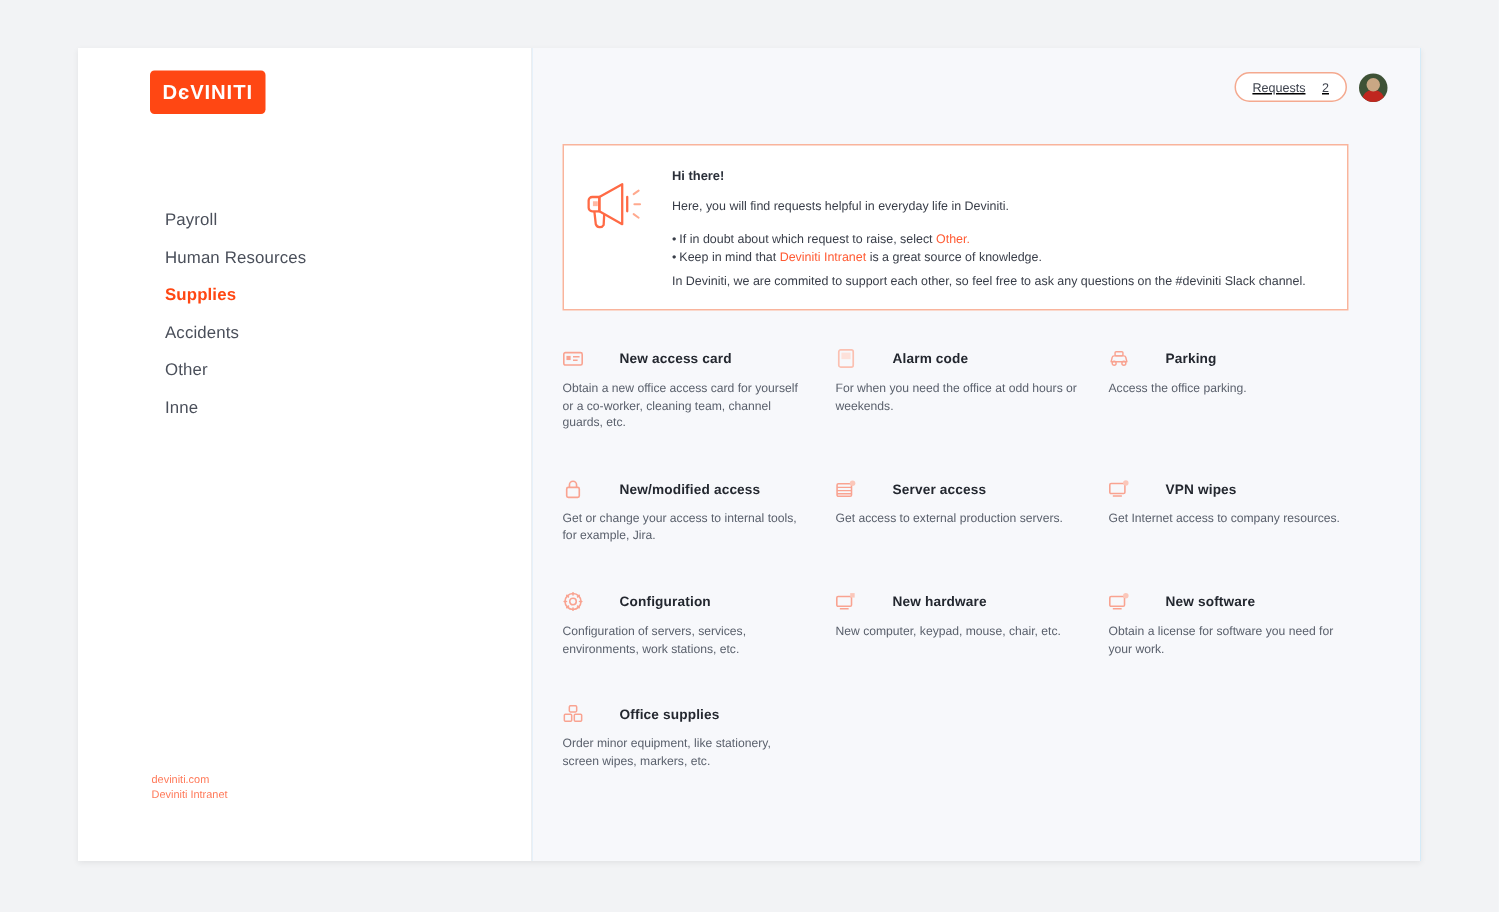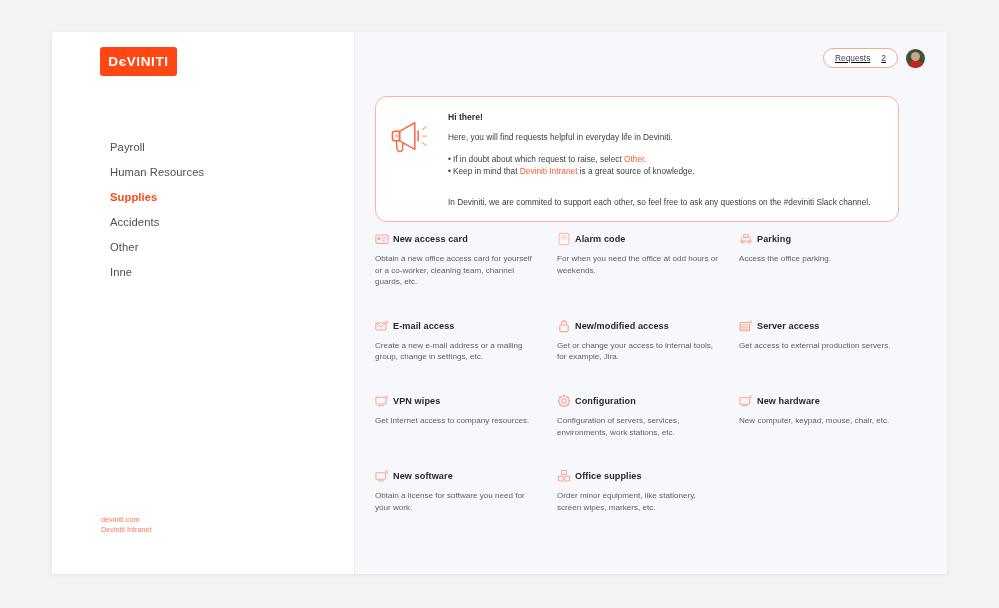--- a/index.html
+++ b/index.html
@@ -149,57 +149,57 @@
     border-radius: 7px 7px 0 0;
     background: #c0271f;
   }
 
   
   #banner {
     position: absolute;
     left: 20px; top: 64px;
     width: 524px;
     border: 1px solid #f9b49c;
-    border-radius: 12px;
+    border-radius: 0;
     background: #ffffff;
     padding: 14px 18px 14px 12px;
     display: flex;
     gap: 14px;
   }
   #banner-icon { width: 46px; flex: none; padding-top: 7px; }
   #banner-text { flex: 1; padding-top: 1px; }
   #banner-title {
     font-size: 8.6px; font-weight: 700; color: #2b303a;
     margin-bottom: 10px;
   }
   #banner-intro {
     font-size: 8.3px; color: #383d48; margin-bottom: 11px;
   }
   .banner-bullet {
     font-size: 8.3px; color: #383d48; line-height: 12px;
   }
   .banner-bullet .dot { margin-right: 2px; }
   .banner-link { color: #ff5a33; }
   #banner-outro {
-    font-size: 8.3px; color: #383d48; margin-top: 20px;
+    font-size: 8.3px; color: #383d48; margin-top: 5px;
   }
 
   
   #cards {
     position: absolute;
     left: 20px; top: 200px;
     width: 528px;
     display: grid;
     grid-template-columns: repeat(3, 1fr);
     column-gap: 18px;
     row-gap: 31px;
   }
   .card { width: 164px; }
   .card-head {
-    display: flex; align-items: center; gap: 4px;
+    display: flex; align-items: center; gap: 24px;
     margin-bottom: 7px;
   }
   .card-icon { width: 14px; height: 14px; flex: none; }
   .card-title {
     font-size: 9.1px; font-weight: 700; color: #23272f;
     letter-spacing: 0.1px;
   }
   .card-desc {
     font-size: 8.1px; color: #5a606c; line-height: 11.6px;
     padding-left: 0px;
@@ -307,31 +307,20 @@
             <path d="M2 10.5 L2.8 7.2 A1.6 1.6 0 0 1 4.3 6 L11.7 6 A1.6 1.6 0 0 1 13.2 7.2 L14 10.5 Z" fill="none" stroke="#f9a391" stroke-width="1.1" stroke-linejoin="round"></path>
             <rect x="5" y="2.8" width="6" height="3.2" rx="0.8" fill="none" stroke="#f9a391" stroke-width="1.1"></rect>
             <circle cx="4.3" cy="11.6" r="1.5" fill="none" stroke="#f9a391" stroke-width="1.1"></circle>
             <circle cx="11.7" cy="11.6" r="1.5" fill="none" stroke="#f9a391" stroke-width="1.1"></circle>
           </svg>
           <span class="card-title">Parking</span>
         </div>
         <div class="card-desc">Access the office parking.</div>
       </div>
 
-      <div class="card">
-        <div class="card-head">
-          <svg class="card-icon" viewBox="0 0 16 16">
-            <rect x="1" y="4.5" width="11.5" height="8" rx="1" fill="none" stroke="#f9a391" stroke-width="1.2"></rect>
-            <path d="M1.4 5.2 L6.75 9 L12.1 5.2" fill="none" stroke="#f9a391" stroke-width="1.1"></path>
-            <circle cx="13.2" cy="4" r="2.2" fill="#fbc7ba"></circle>
-          </svg>
-          <span class="card-title">E-mail access</span>
-        </div>
-        <div class="card-desc">Create a new e-mail address or a mailing group, change in settings, etc.</div>
-      </div>
 
       <div class="card">
         <div class="card-head">
           <svg class="card-icon" viewBox="0 0 16 16">
             <rect x="3.2" y="6.8" width="9.6" height="7.6" rx="1.2" fill="none" stroke="#f9a391" stroke-width="1.25"></rect>
             <path d="M5.3 6.8 L5.3 4.8 A2.7 2.7 0 0 1 10.7 4.8 L10.7 6.8" fill="none" stroke="#f9a391" stroke-width="1.25"></path>
           </svg>
           <span class="card-title">New/modified access</span>
         </div>
         <div class="card-desc">Get or change your access to internal tools, for example, Jira.</div>

